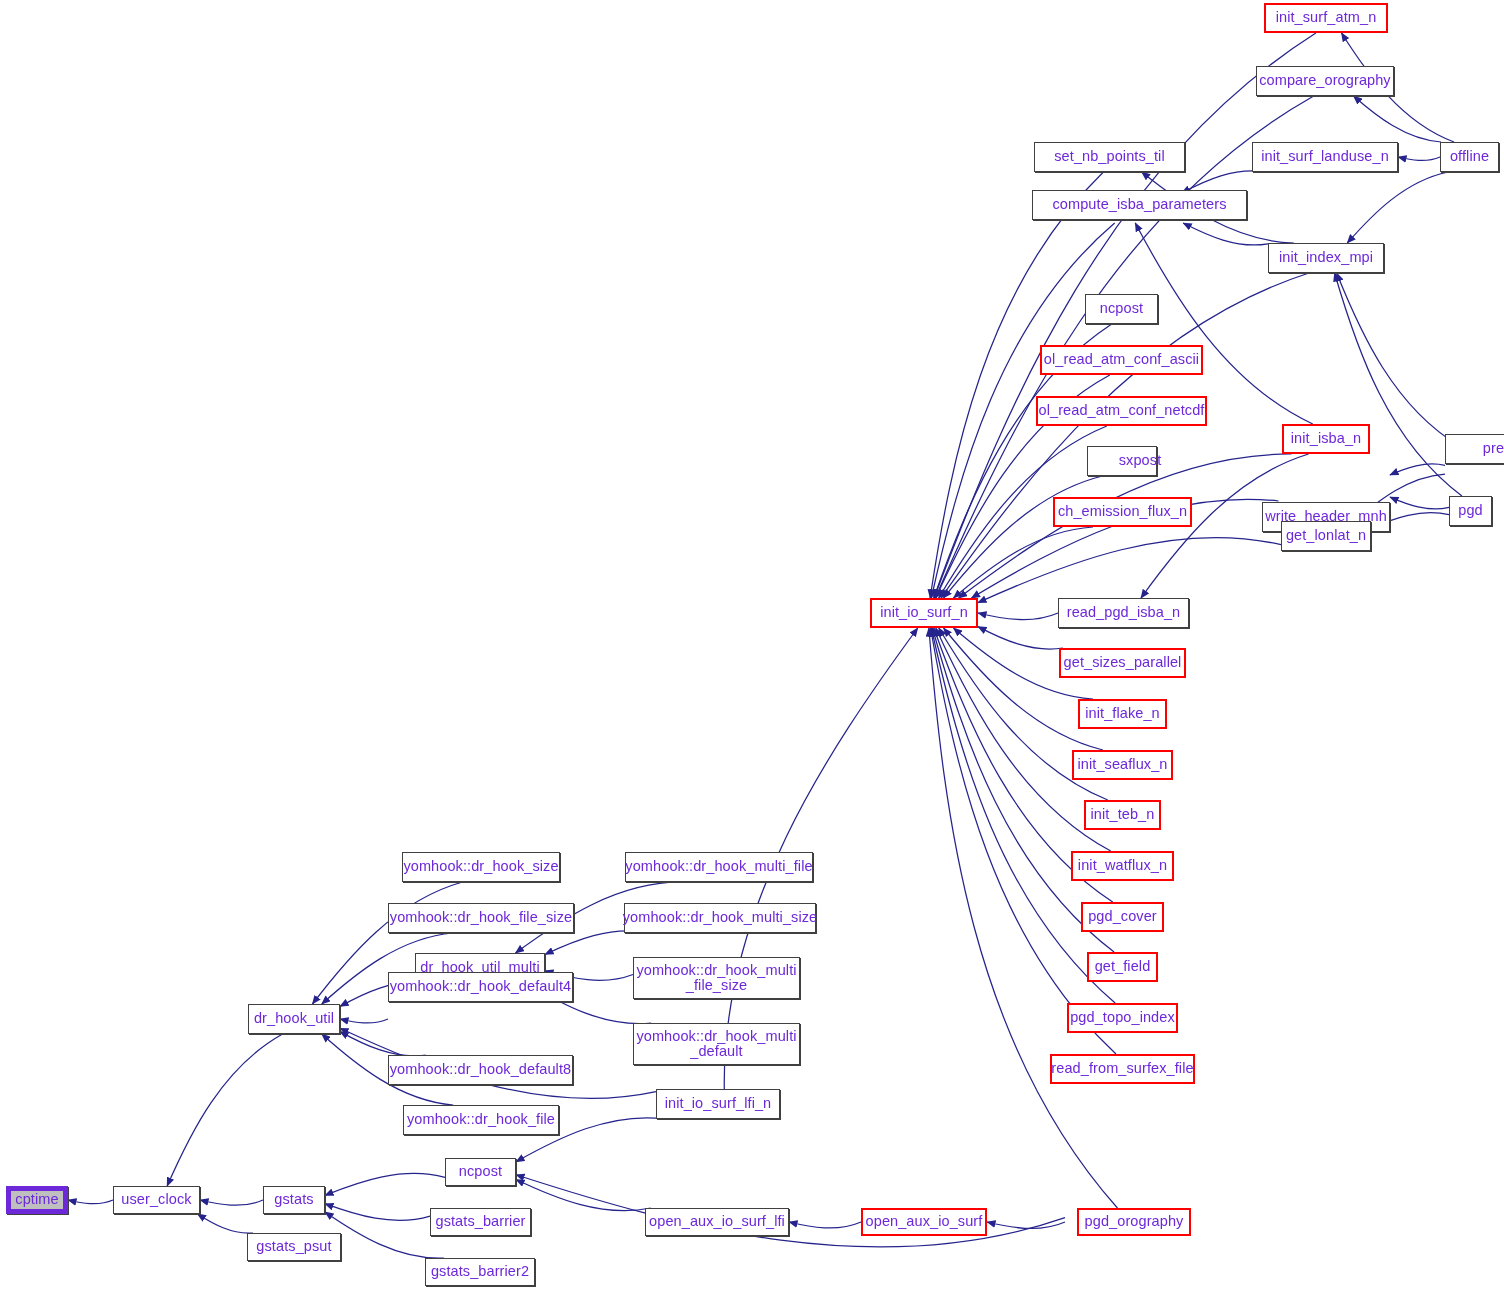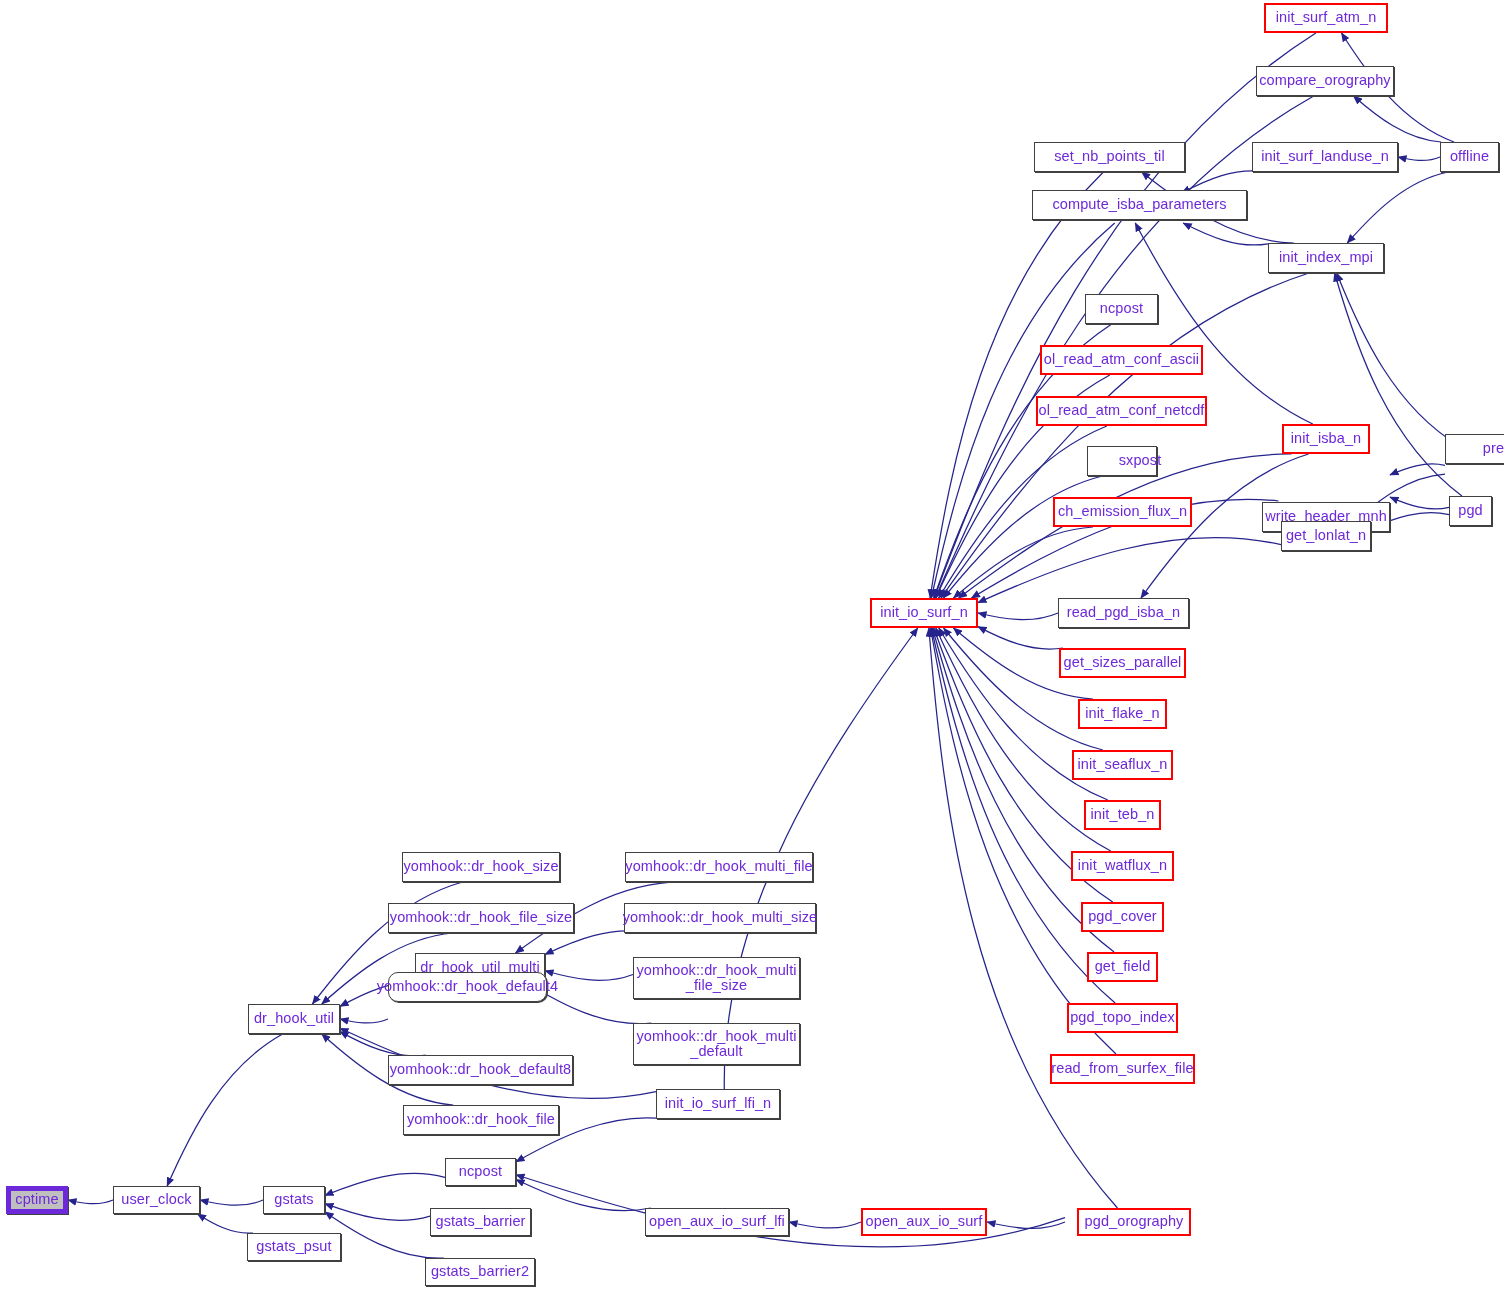--- a/index.html
+++ b/index.html
@@ -156,21 +156,21 @@
       <div class="node red" style="left: 1067px; top: 1003px; width: 111px; height: 30px;">pgd_topo_index</div>
       <div class="node red" style="left: 1050px; top: 1054px; width: 145px; height: 30px;">read_from_surfex_file</div>
       <div class="node plain" style="left: 402px; top: 852px; width: 158px; height: 30px;">yomhook::dr_hook_size</div>
       <div class="node plain" style="left: 625px; top: 852px; width: 188px; height: 30px;">yomhook::dr_hook_multi_file</div>
       <div class="node plain" style="left: 388px; top: 903px; width: 186px; height: 30px;">yomhook::dr_hook_file_size</div>
       <div class="node plain" style="left: 624px; top: 903px; width: 192px; height: 30px;">yomhook::dr_hook_multi_size</div>
       <div class="node plain" style="left: 415px; top: 953px; width: 130px; height: 30px;">dr_hook_util_multi</div>
       <div class="node plain" style="left: 633px; top: 957px; width: 167px; height: 42px;">yomhook::dr_hook_multi
 _file_size</div>
       <div class="node plain" style="left: 248px; top: 1004px; width: 92px; height: 30px;">dr_hook_util</div>
-      <div class="node plain" style="left: 388px; top: 972px; width: 159px; height: 30px; border-radius: 10px;">yomhook::dr_hook_default4</div>
+      <div class="node plain" style="left: 388px; top: 972px; width: 185px; height: 30px;">yomhook::dr_hook_default4</div>
       <div class="node plain" style="left: 633px; top: 1023px; width: 167px; height: 42px;">yomhook::dr_hook_multi
 _default</div>
       <div class="node plain" style="left: 388px; top: 1055px; width: 185px; height: 30px;">yomhook::dr_hook_default8</div>
       <div class="node plain" style="left: 403px; top: 1105px; width: 156px; height: 30px;">yomhook::dr_hook_file</div>
       <div class="node plain" style="left: 656px; top: 1089px; width: 124px; height: 30px;">init_io_surf_lfi_n</div>
       <div class="node current" style="left: 6px; top: 1186px; width: 62px; height: 28px;">cptime</div>
       <div class="node plain" style="left: 113px; top: 1186px; width: 87px; height: 28px;">user_clock</div>
       <div class="node plain" style="left: 263px; top: 1186px; width: 62px; height: 28px;">gstats</div>
       <div class="node plain" style="left: 445px; top: 1158px; width: 71px; height: 28px;">ncpost</div>
       <div class="node plain" style="left: 430px; top: 1208px; width: 101px; height: 28px;">gstats_barrier</div>

